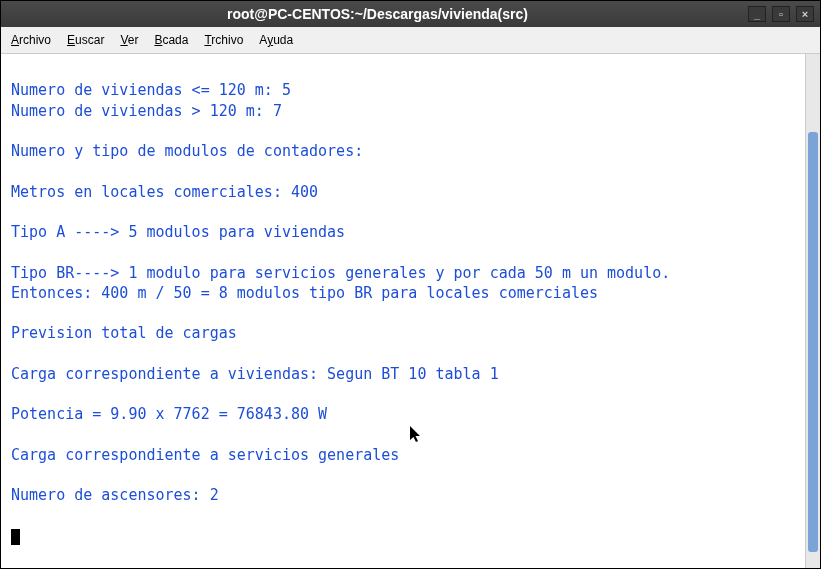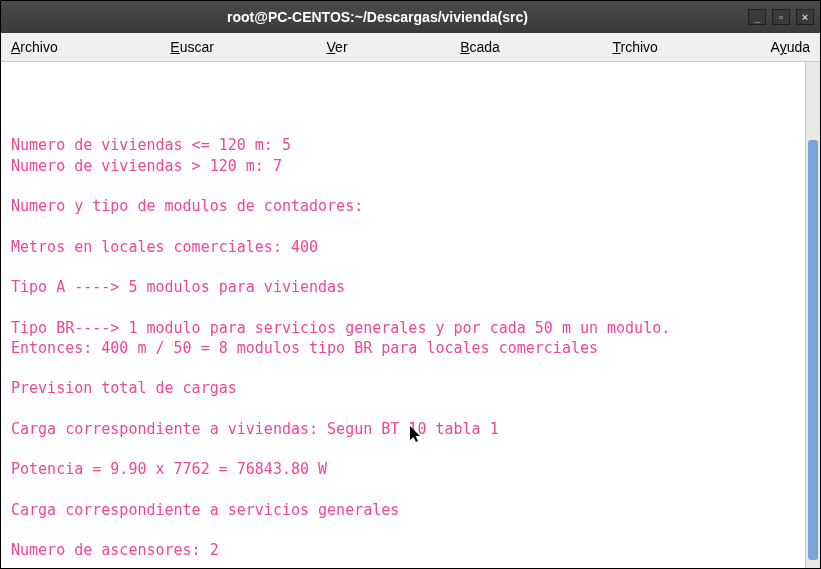--- a/index.html
+++ b/index.html
@@ -17,21 +17,21 @@
   flex-direction: column;
   border: 1px solid #000;
 }
 .titlebar {
   background: linear-gradient(#4a4a4a, #3a3a3a);
   color: #fff;
   font-weight: bold;
   font-size: 14px;
   display: flex;
   align-items: center;
-  height: 32px;
+  height: 26px;
   padding: 0 6px;
 }
 .title-text {
   flex: 1;
   text-align: center;
 }
 .win-controls {
   display: flex;
   gap: 6px;
 }
@@ -44,46 +44,44 @@
   font-size: 11px;
   display: flex;
   align-items: center;
   justify-content: center;
   cursor: pointer;
 }
 .menubar {
   background: #f0f0f0;
   border-bottom: 1px solid #ccc;
   display: flex;
-  font-size: 14px;
+  font-size: 12px;
   padding: 4px 4px;
   gap: 4px;
-  justify-content: space-between;
 }
 .menu-item {
   padding: 2px 6px;
   cursor: pointer;
 }
 .menu-item .underline { text-decoration: underline; }
 .terminal-area {
   flex: 1;
   display: flex;
   background: #fff;
   overflow: hidden;
 }
 .terminal {
   flex: 1;
   font-family: "DejaVu Sans Mono", monospace;
   font-size: 15px;
   line-height: 1.35;
-  color: #ec4899;
+  color: #1d4ed8;
   padding: 6px 10px;
   white-space: pre-wrap;
   overflow: hidden;
-  margin-top: 47px;
 }
 .cursor {
   display: inline-block;
   width: 9px;
   height: 16px;
   background: #000;
   vertical-align: text-bottom;
 }
 .scrollbar {
   width: 15px;

